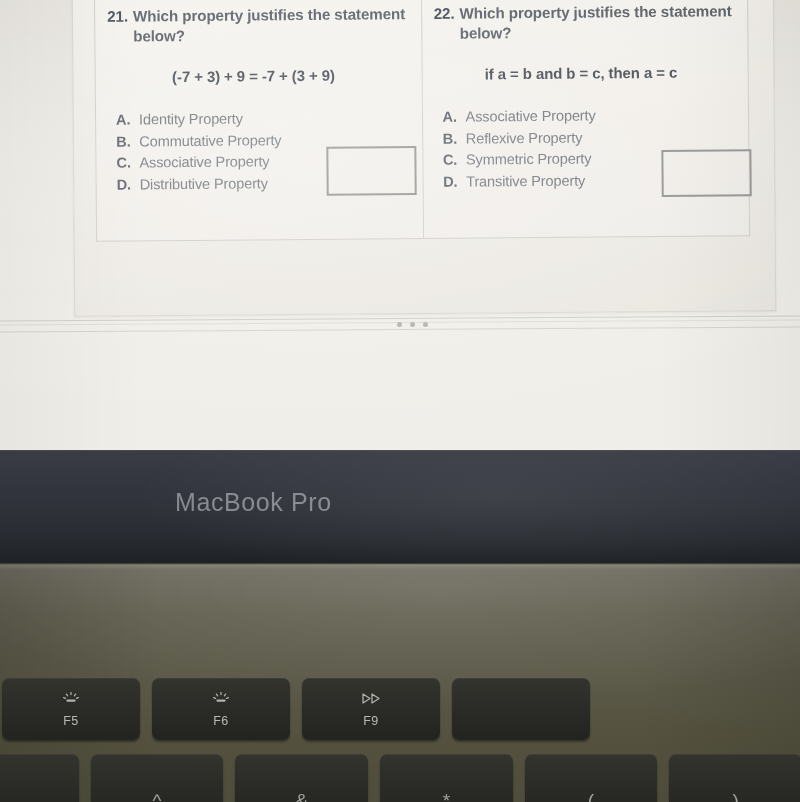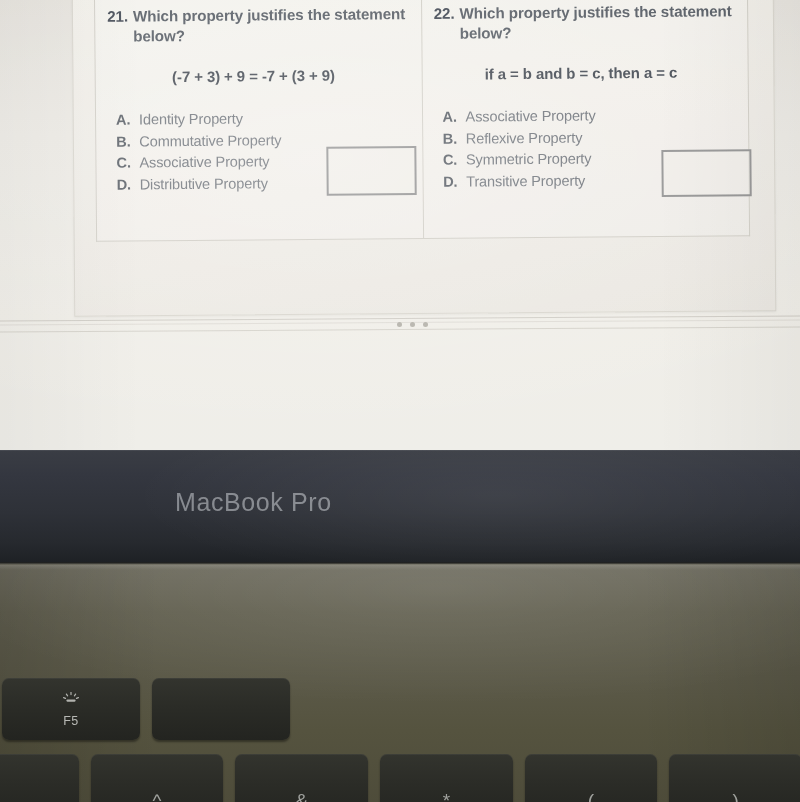--- a/index.html
+++ b/index.html
@@ -377,23 +377,49 @@
             <line x1="14.6" y1="2.1" x2="13.4" y2="3.8"></line>
             <line x1="2.6" y1="5.6" x2="4.5" y2="6.4"></line>
             <line x1="17.4" y1="5.6" x2="15.5" y2="6.4"></line>
             <line x1="6.4" y1="8.6" x2="13.6" y2="8.6" stroke-width="2.1"></line>
           </g>
         </svg>
       </span>
       <span class="key-label">F5</span>
     </div>
 
-
-
-
+    <div class="key">
+      <span class="key-glyph">
+        <svg class="icon-svg" width="20" height="14" viewBox="0 0 20 14">
+          <g stroke="#cfd0cc" stroke-width="1.2" stroke-linecap="round" fill="none">
+            <line x1="10" y1="0.5" x2="10" y2="2.6"></line>
+            <line x1="5.4" y1="2.1" x2="6.6" y2="3.8"></line>
+            <line x1="14.6" y1="2.1" x2="13.4" y2="3.8"></line>
+            <line x1="2.6" y1="5.6" x2="4.5" y2="6.4"></line>
+            <line x1="17.4" y1="5.6" x2="15.5" y2="6.4"></line>
+            <line x1="6.4" y1="8.6" x2="13.6" y2="8.6" stroke-width="2.1"></line>
+          </g>
+        </svg>
+      </span>
+      <span class="key-label">F6</span>
+    </div>
+
+
+
+    <div class="key">
+      <span class="key-glyph">
+        <svg class="icon-svg" width="24" height="13" viewBox="0 0 24 13">
+          <g fill="none" stroke="#cfd0cc" stroke-width="1.25" stroke-linejoin="round">
+            <polygon points="4,2 4,11 11,6.5"></polygon>
+            <polygon points="13,2 13,11 20,6.5"></polygon>
+          </g>
+        </svg>
+      </span>
+      <span class="key-label">F9</span>
+    </div>
 
     <div class="key clip-right"></div>
   </div>
 
   <div class="key-row num">
     <div class="key clip-left"></div>
 
     <div class="key">
       <span class="key-symbol">^</span>
     </div>

